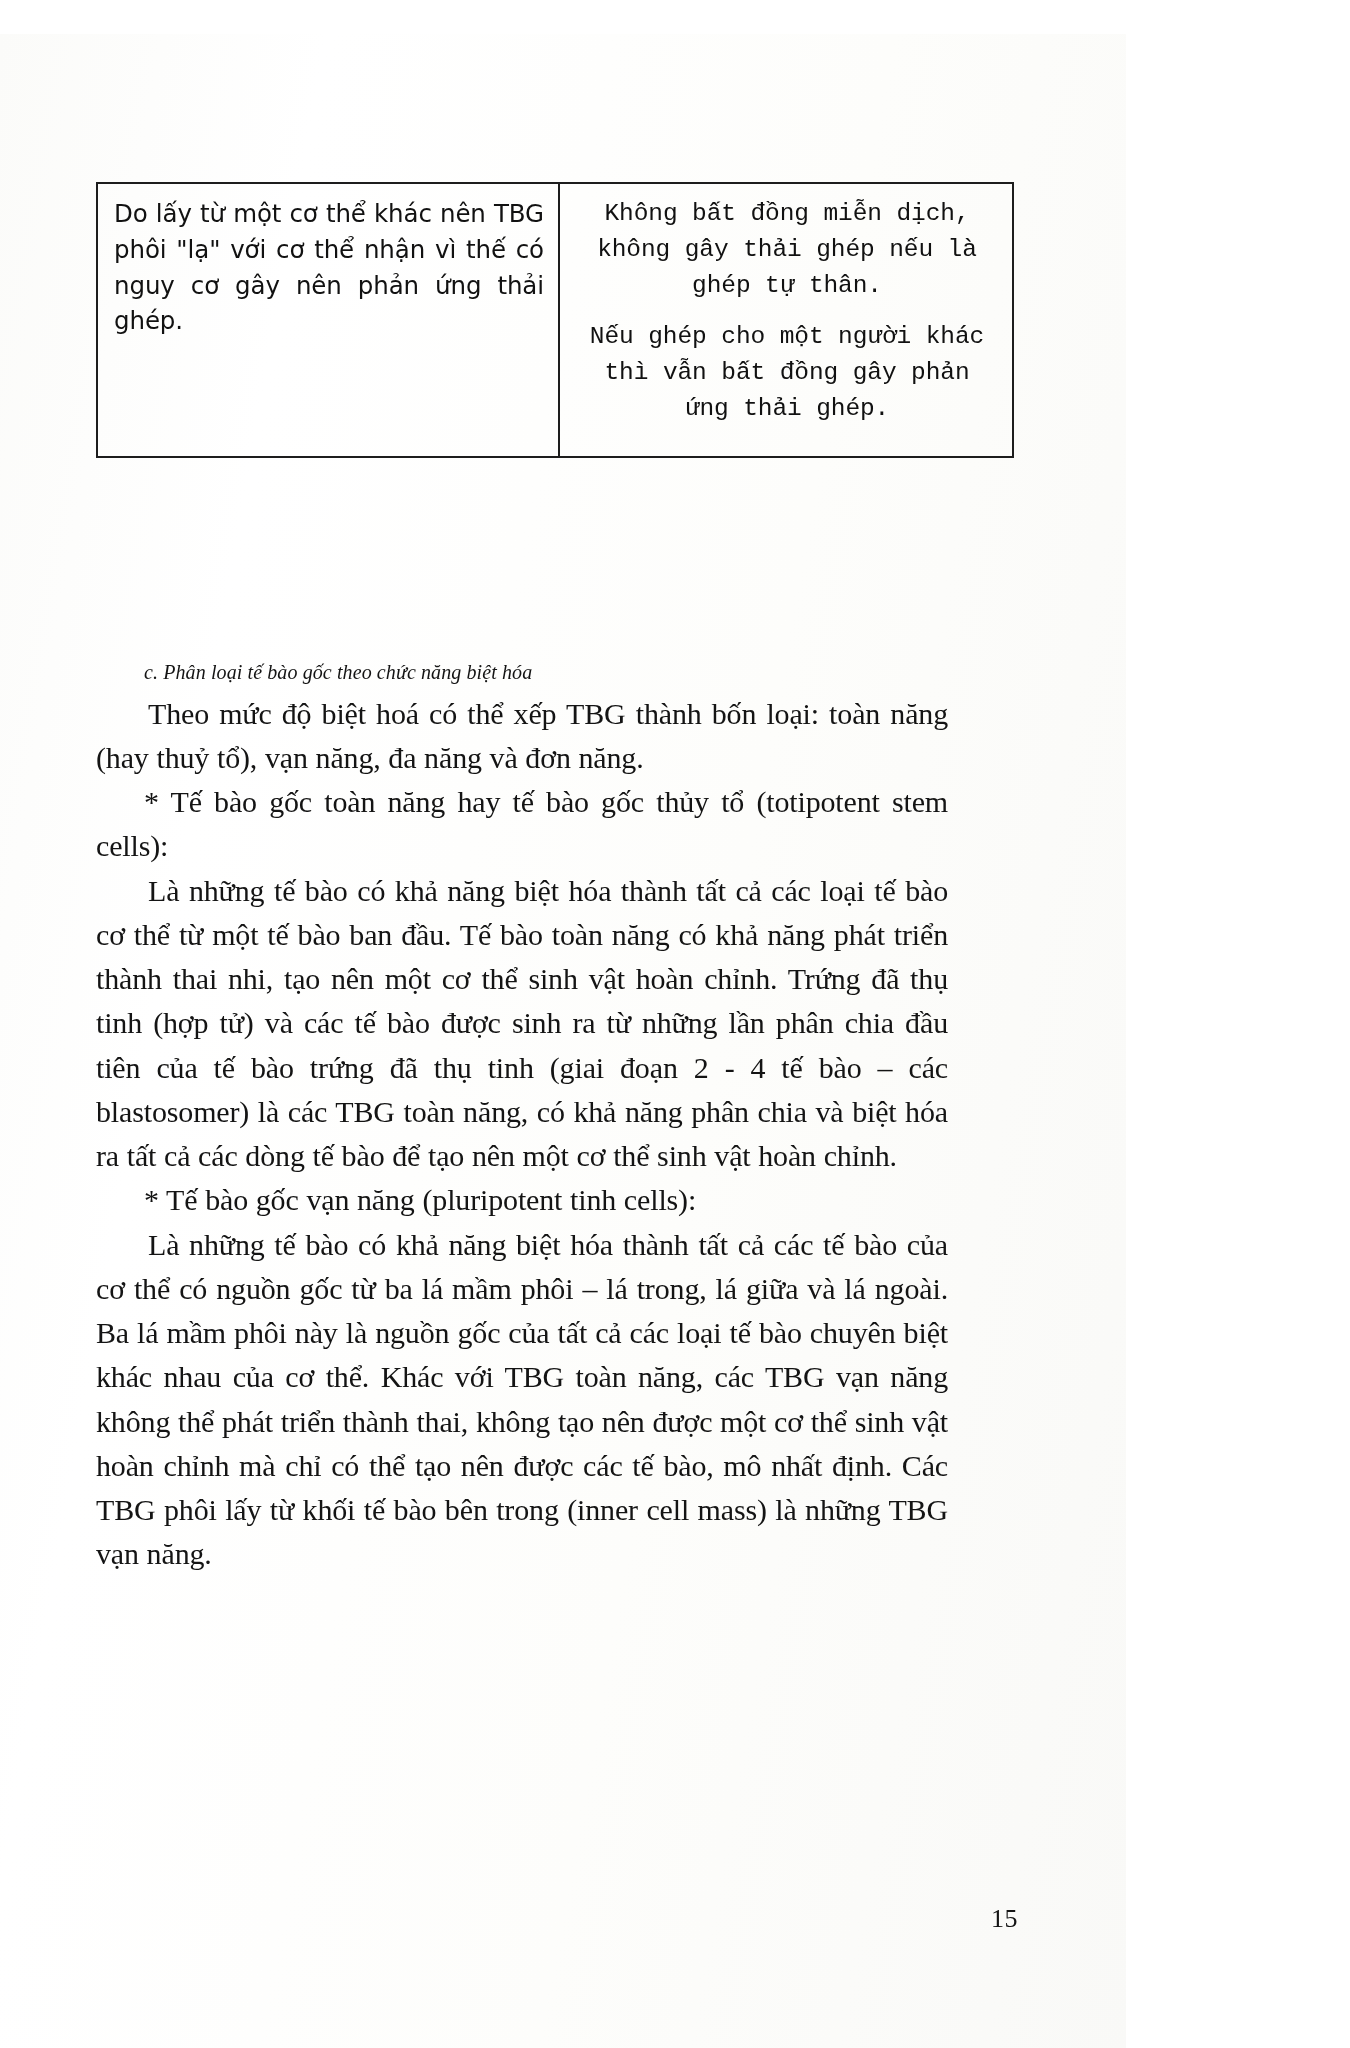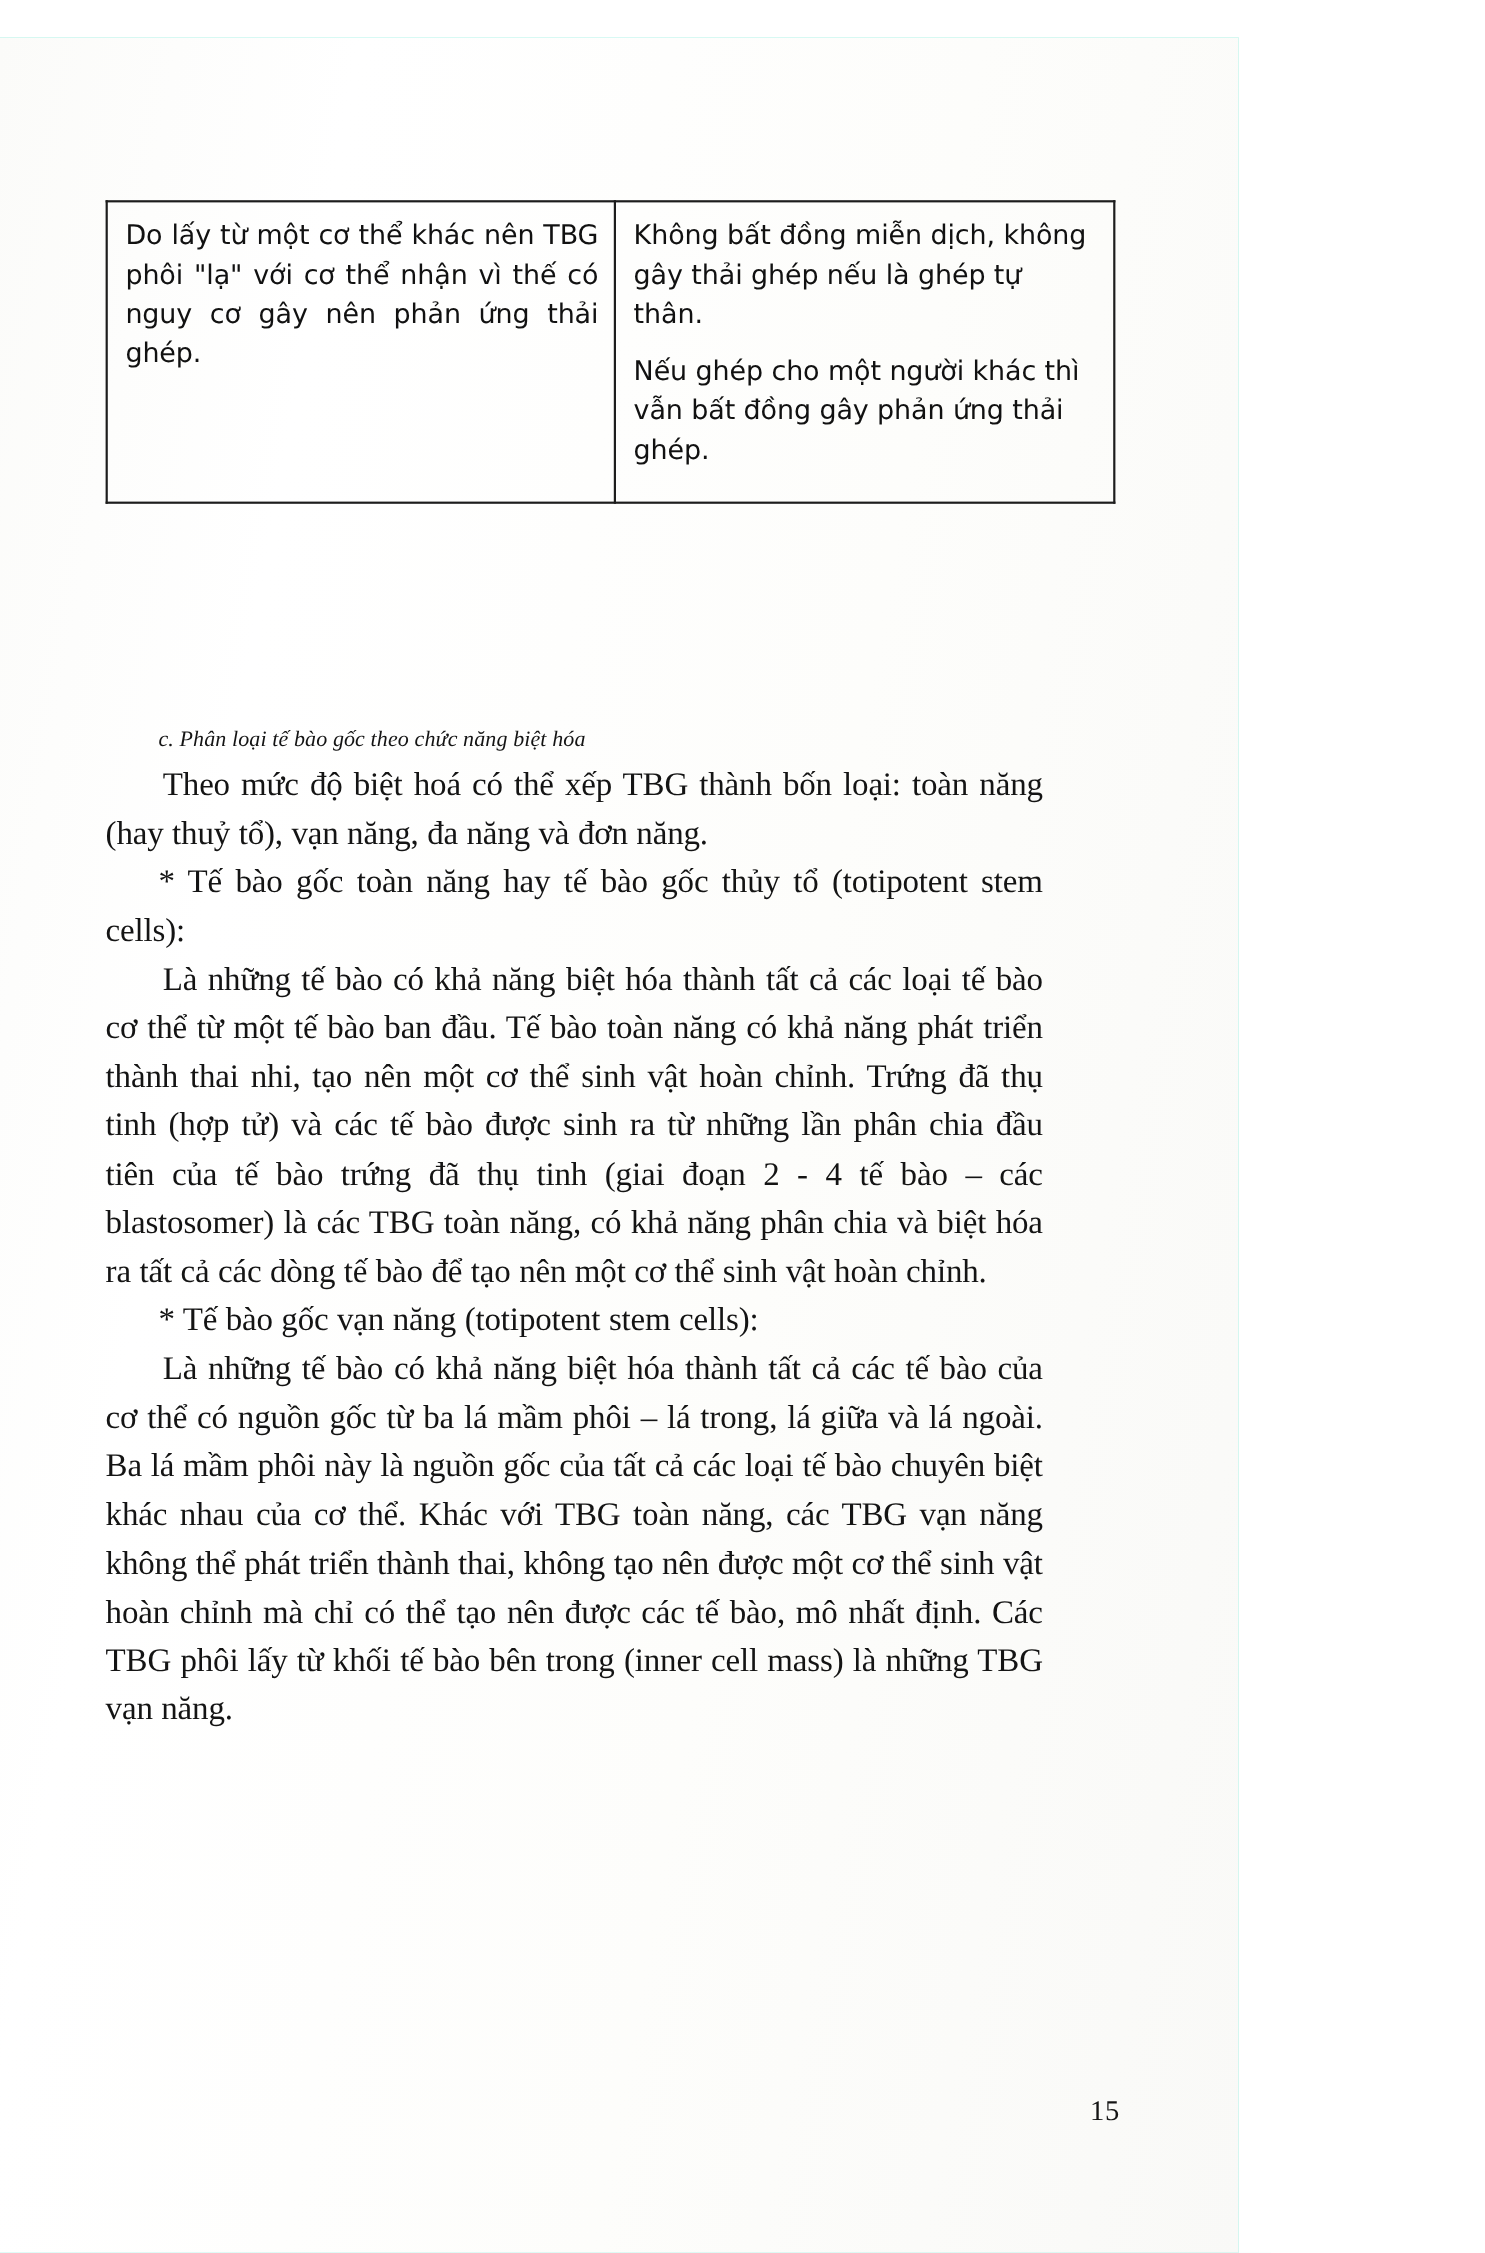--- a/index.html
+++ b/index.html
@@ -53,21 +53,22 @@
     letter-spacing: -0.1px;
     color: #111111;
   }
   .cmp-table td.col-left {
     width: 430px;
     text-align: justify;
     text-justify: inter-word;
   }
   .cmp-table td.col-right {
     width: 422px;
-    text-align: left;
+    text-align: center;
+    font-family: Liberation Mono, monospace;
   }
   .cmp-table tr.row-1 td { height: 246px; }
   .cmp-table tr.row-2 td { height: 172px; }
   .cell-para { margin: 0; }
   .cell-para + .cell-para { margin-top: 16px; }
   .col-left .cell-para { text-align: justify; }
   .col-left .cell-para:after {
     content: "";
     display: inline-block;
     width: 100%;
@@ -128,18 +129,18 @@
         </td>
       </tr>
     </tbody>
   </table>
 
   <div class="body-block">
     <p class="sec-heading">c. Phân loại tế bào gốc theo chức năng biệt hóa</p>
     <p class="para">Theo mức độ biệt hoá có thể  xếp TBG thành bốn loại: toàn năng (hay thuỷ tổ), vạn năng, đa năng và đơn năng.</p>
     <p class="para tight">* Tế bào gốc toàn năng hay tế bào gốc thủy tổ (totipotent stem cells):</p>
     <p class="para">Là những tế bào có khả năng biệt hóa thành tất cả các loại tế bào cơ thể từ một tế bào ban đầu. Tế bào toàn năng có khả năng phát triển thành thai nhi, tạo nên một cơ thể sinh vật hoàn chỉnh. Trứng đã thụ tinh (hợp tử) và các tế bào được sinh ra từ những lần phân chia đầu tiên của tế bào trứng đã thụ tinh (giai đoạn 2 - 4 tế bào – các blastosomer) là các TBG toàn năng, có khả năng phân chia và biệt hóa ra tất cả các dòng tế bào để tạo nên một cơ thể sinh vật hoàn chỉnh.</p>
-    <p class="para tight">* Tế bào gốc vạn năng (totipotent stem cells):</p>
+    <p class="para tight">* Tế bào gốc vạn năng (pluripotent tinh cells):</p>
     <p class="para">Là những tế bào có khả năng biệt hóa thành tất cả các tế bào của cơ thể có nguồn gốc từ ba lá mầm phôi – lá trong, lá giữa và lá ngoài. Ba lá mầm phôi này là nguồn gốc của tất cả các loại tế bào chuyên biệt khác nhau của cơ thể. Khác với TBG toàn năng, các TBG vạn năng không thể phát triển thành thai, không tạo nên được một cơ thể sinh vật hoàn chỉnh mà chỉ có thể tạo nên được các tế bào, mô nhất định. Các TBG phôi lấy từ khối tế bào bên trong (inner cell mass) là những TBG vạn năng.</p>
   </div>
 
   <div class="folio">15</div>
 </div>
 
 </body></html>

